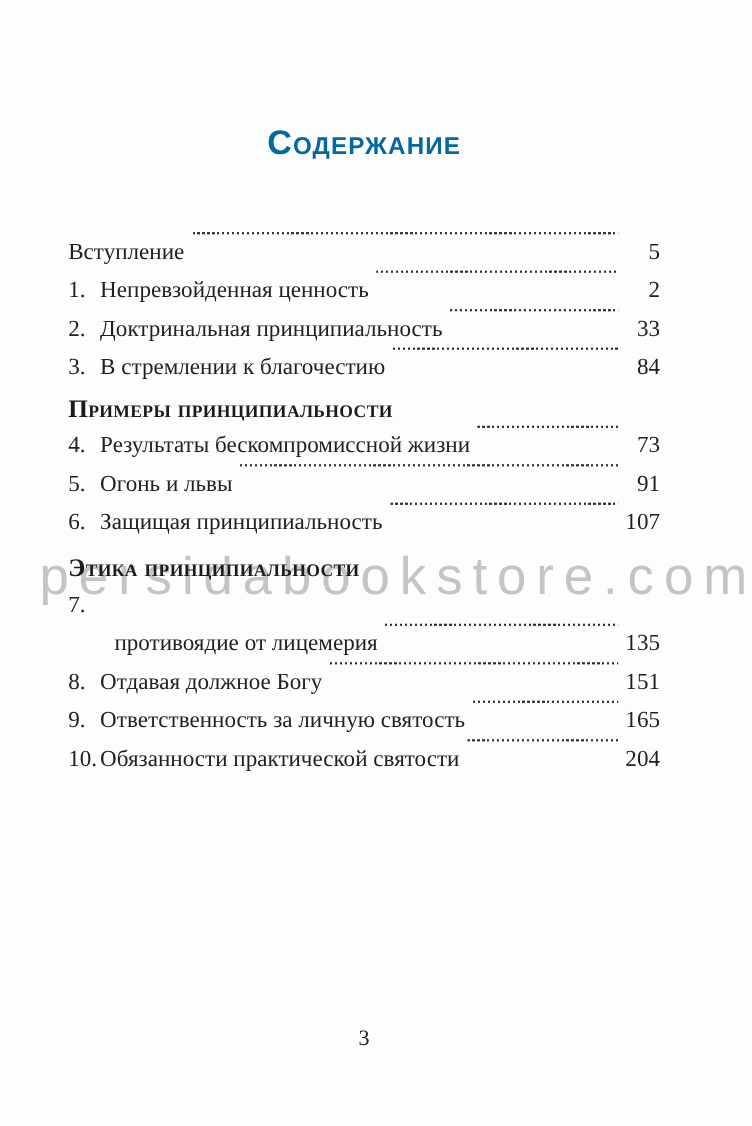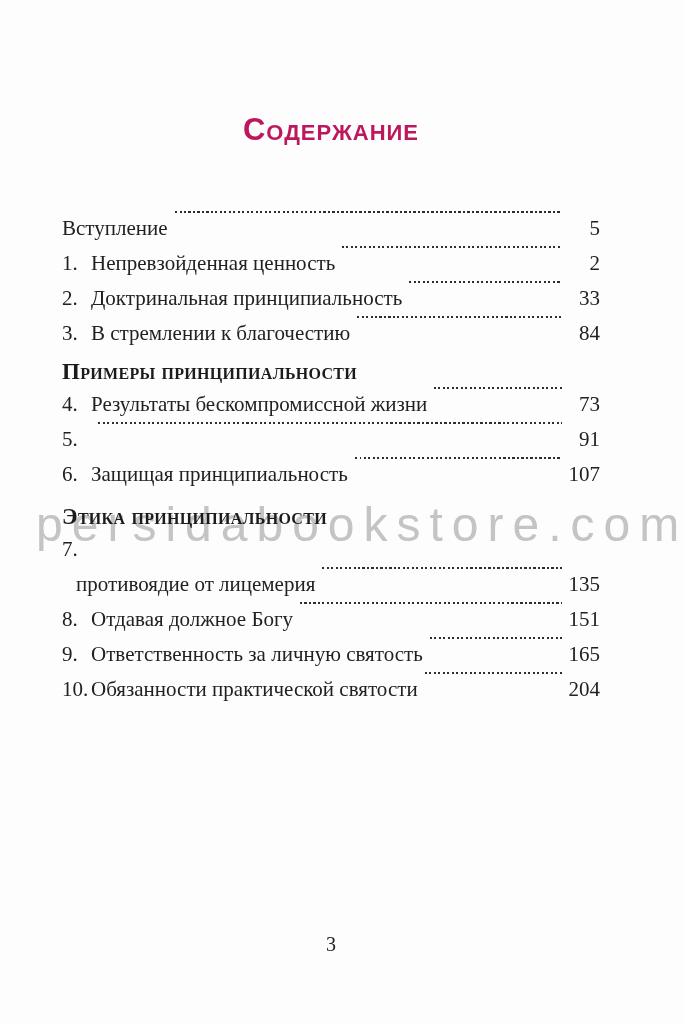--- a/index.html
+++ b/index.html
@@ -22,33 +22,33 @@
 
   .content{position:absolute;left:62px;width:538px;z-index:1;}
 
   
   .title{
     top:110px;text-align:center;
     font-family:"Liberation Sans", sans-serif;
     font-variant:small-caps;
     font-weight:bold;
     font-size:31px;line-height:40px;letter-spacing:1px;
-    color:#be185d;
+    color:#0369a1;
   }
 
   
   .toc{top:211px;}
   .row{
     display:flex;align-items:flex-end;
     height:35px;line-height:35px;
     font-size:21px;
   }
   .num{flex:none;width:29px;}
   .lbl{flex:none;white-space:nowrap;}
-  .indent{margin-left:14px;}
+  .indent{margin-left:42px;}
   .dots{
     flex:1;height:2px;align-self:baseline;
     margin-left:7px;margin-right:6px;
     background:repeating-linear-gradient(90deg,#2e2e2e 0 2px,transparent 2px 4.5px);
   }
   .pg{flex:none;min-width:32px;text-align:right;}
 
   .heading{
     margin-top:5px;height:31px;line-height:31px;
     font-variant:small-caps;
@@ -107,20 +107,21 @@
 
     <div class="row">
       <span class="num">4.</span>
       <span class="lbl">Результаты бескомпромиссной жизни</span>
       <span class="dots"></span>
       <span class="pg">73</span>
     </div>
 
     <div class="row">
       <span class="num">5.</span>
+      <span class="lbl">Огонь и львы</span>
       <span class="dots"></span>
       <span class="pg">91</span>
     </div>
 
     <div class="row">
       <span class="num">6.</span>
       <span class="lbl">Защищая принципиальность</span>
       <span class="dots"></span>
       <span class="pg">107</span>
     </div>

